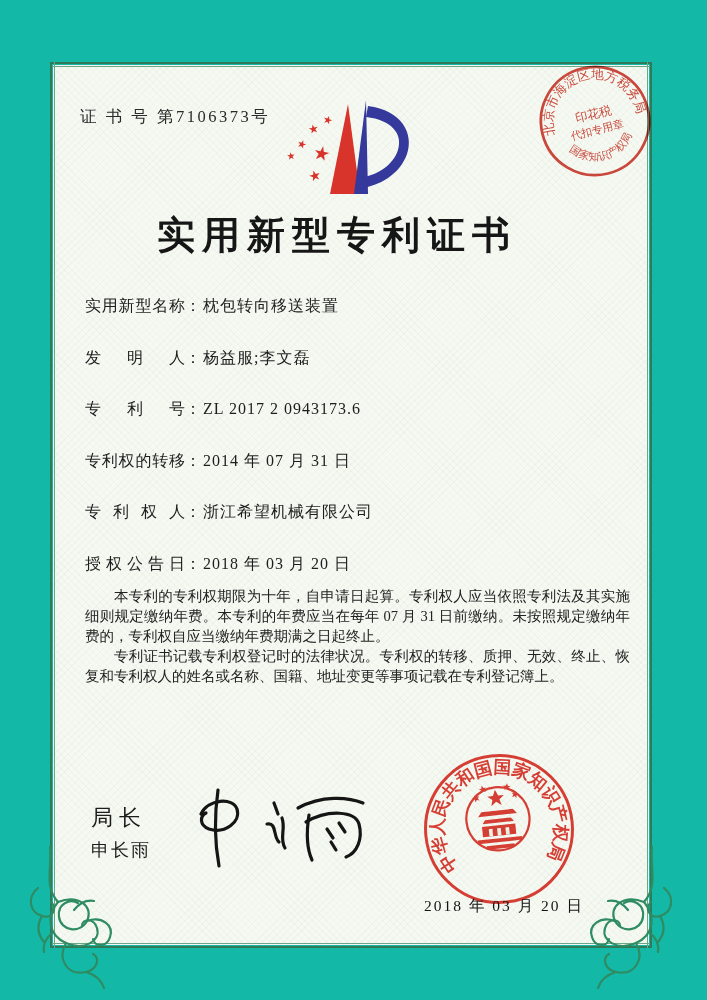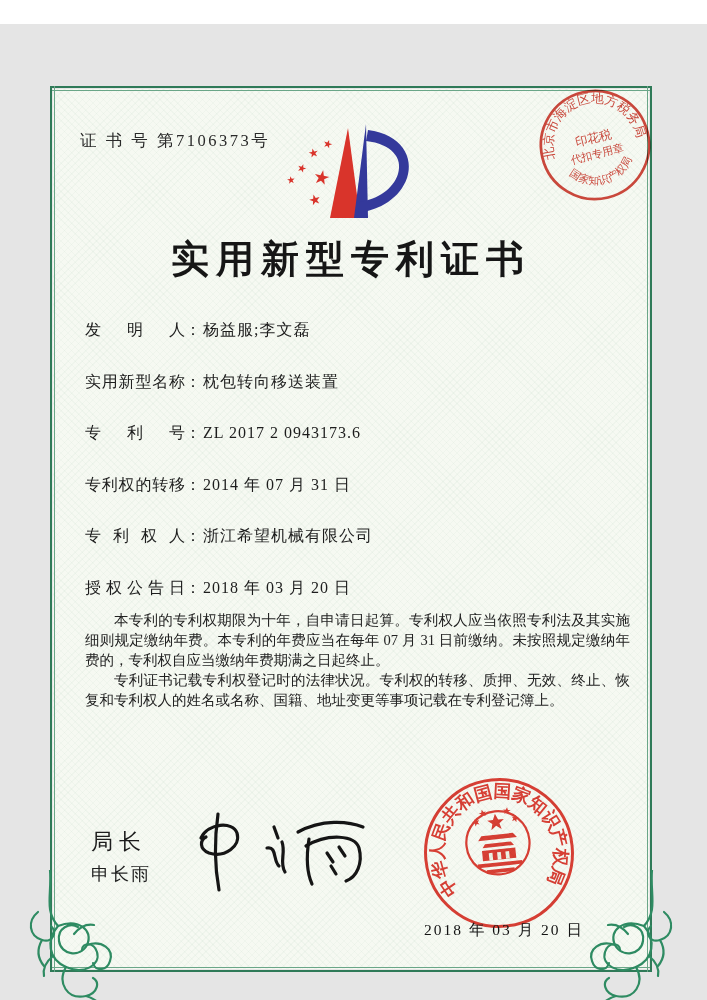--- a/index.html
+++ b/index.html
@@ -2,21 +2,21 @@
 <html><head>
 <meta charset="utf-8">
 <style>
   * { margin:0; padding:0; box-sizing:border-box; }
   html,body { width:707px; height:1000px; }
   body {
     font-family:"Liberation Serif","DejaVu Serif",serif;
     background:#fff; position:relative; overflow:hidden;
     color:#1d1d1d;
   }
-  #page { position:absolute; inset:0; background:#e5e5e5;margin-top:24px; }
+  #page { position:absolute; inset:0; background:#14b8a6; }
 
   
   .inner-bg {
     position:absolute; left:53px; top:65px; width:596px; height:880px;
     background:
       repeating-linear-gradient(45deg, rgba(110,165,130,0.05) 0 1px, transparent 1px 5px),
       repeating-linear-gradient(-45deg, rgba(110,165,130,0.05) 0 1px, transparent 1px 5px),
       #f6f9f2;
   }
 
@@ -32,21 +32,21 @@
 
   .flourish { position:absolute; width:122px; height:152px; }
   .flourish.bl { left:8px; top:846px; }
   .flourish.br { left:572px; top:846px; transform:scaleX(-1); }
 
   
   .cert-no { position:absolute; left:80px; top:106px; font-size:16.5px; letter-spacing:2.5px; color:#2a2a2a; }
   .logo { position:absolute; left:272px; top:94px; width:165px; height:112px; }
   .tax-stamp { position:absolute; left:536px; top:62px; width:118px; height:118px;
     transform:rotate(-14deg); mix-blend-mode:multiply; opacity:.92; }
-  .title { position:absolute; left:50px; top:210px; width:602px; text-align:center;
+  .title { position:absolute; left:36px; top:210px; width:602px; text-align:center;
     font-size:38px; font-weight:700; letter-spacing:7px; color:#161616; }
 
   
   .fields { position:absolute; left:85px; top:296px; width:540px; font-size:16px; }
   .field-row { height:51.5px; white-space:nowrap; }
   .f-label { display:inline-block; width:100px; text-align:justify; text-align-last:justify; }
   .f-colon { display:inline-block; margin-right:2px; }
   .f-value { letter-spacing:1px; }
 
   
@@ -140,24 +140,24 @@
       <textPath href="#taxBottom" startOffset="50%" text-anchor="middle">国家知识产权局</textPath>
     </text>
     <text x="60" y="57" font-size="12.5" fill="#cf3a2e" text-anchor="middle">印花税</text>
     <text x="60" y="73" font-size="11" fill="#cf3a2e" text-anchor="middle">代扣专用章</text>
   </svg>
 
   <div class="title">实用新型专利证书</div>
 
   <div class="fields">
     <div class="field-row">
+      <span class="f-label">实用新型名称</span><span class="f-colon">：</span><span class="f-value">枕包转向移送装置</span>
+    </div>
+    <div class="field-row">
       <span class="f-label">发明人</span><span class="f-colon">：</span><span class="f-value">杨益服;李文磊</span>
-    </div>
-    <div class="field-row">
-      <span class="f-label">实用新型名称</span><span class="f-colon">：</span><span class="f-value">枕包转向移送装置</span>
     </div>
     <div class="field-row">
       <span class="f-label">专利号</span><span class="f-colon">：</span><span class="f-value">ZL 2017 2 0943173.6</span>
     </div>
     <div class="field-row">
       <span class="f-label">专利权的转移</span><span class="f-colon">：</span><span class="f-value">2014 年 07 月 31 日</span>
     </div>
     <div class="field-row">
       <span class="f-label">专利权人</span><span class="f-colon">：</span><span class="f-value">浙江希望机械有限公司</span>
     </div>

